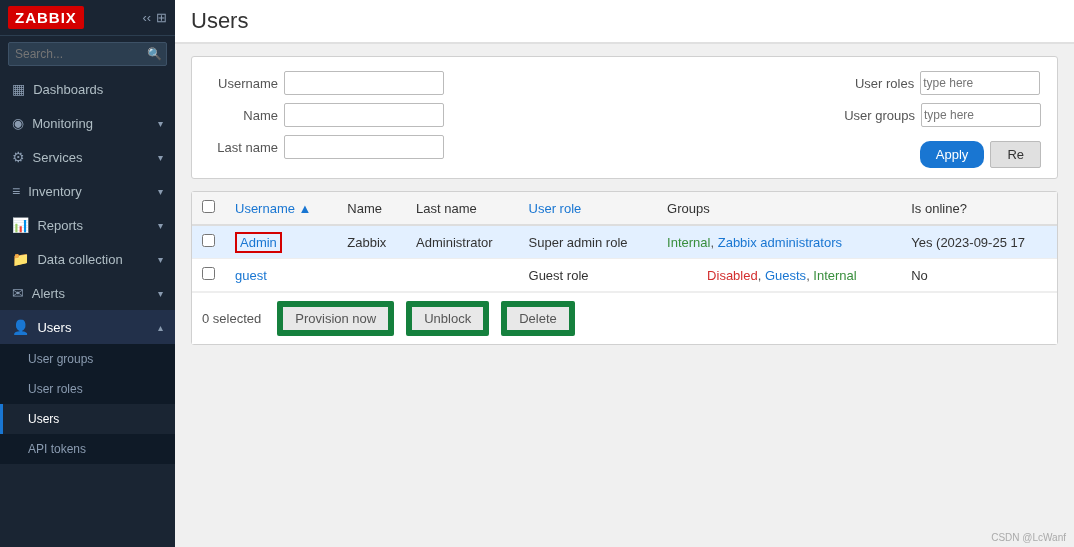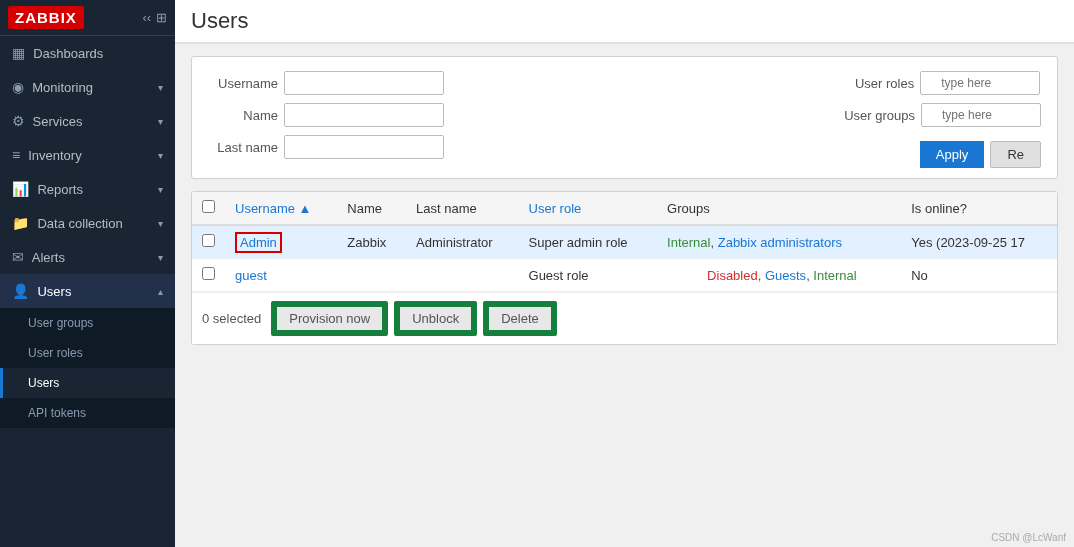--- a/index.html
+++ b/index.html
@@ -141,21 +141,21 @@
     .filter-input {
       border: 1px solid #bbb;
       padding: 4px 6px;
       font-size: 12px;
       width: 160px;
       border-radius: 2px;
       color: #333;
     }
     .filter-type-input {
       border: 1px solid #bbb;
-      padding: 4px 20px;
+      padding: 4px 2px;
       font-size: 12px;
       width: 120px;
       border-radius: 2px;
       color: #aaa;
     }
     .filter-col {
       display: flex;
       flex-direction: column;
       gap: 8px;
     }
@@ -164,21 +164,21 @@
       justify-content: flex-end;
       gap: 6px;
       margin-top: 6px;
     }
     .btn-apply {
       background: #1976d2;
       color: white;
       border: none;
       padding: 5px 16px;
       cursor: pointer;
-      border-radius: 0;
+      border-radius: 10px;
       font-size: 13px;
     }
     .btn-reset {
       background: #e0e0e0;
       color: #333;
       border: 1px solid #bbb;
       padding: 5px 16px;
       cursor: pointer;
       border-radius: 2px;
       font-size: 13px;
@@ -224,21 +224,21 @@
       text-decoration: none;
     }
     .tag-green { color: #388e3c; }
     .tag-red { color: #d32f2f; margin-left: 40px; }
     .groups-cell { color: #555; }
 
     
     .bottom-bar {
       display: flex;
       align-items: center;
-      gap: 6px;
+      gap: 12px;
       padding: 8px 10px;
       border-top: 1px solid #eee;
       background: white;
     }
     .selected-count {
       color: #555;
       font-size: 13px;
       margin-right: 4px;
     }
     .btn-action {
@@ -272,20 +272,26 @@
     }
   </style>
 </head>
 <body>
 
 <div class="sidebar">
   <div class="sidebar-header">
     <span class="zabbix-logo">ZABBIX</span>
     <span class="sidebar-collapse">‹‹</span>
     <span class="sidebar-grid-icon">⊞</span>
+  </div>
+  <div class="sidebar-search">
+    <div class="search-wrap">
+      <input type="text" placeholder="Search..." style="">
+      <span class="search-icon-inner">🔍</span>
+    </div>
   </div>
 
   <div class="nav-item">
     <span class="nav-icon">▦</span>
     <span class="nav-label">Dashboards</span>
   </div>
   <div class="nav-item">
     <span class="nav-icon">◉</span>
     <span class="nav-label">Monitoring</span>
     <span class="nav-arrow">▾</span>

